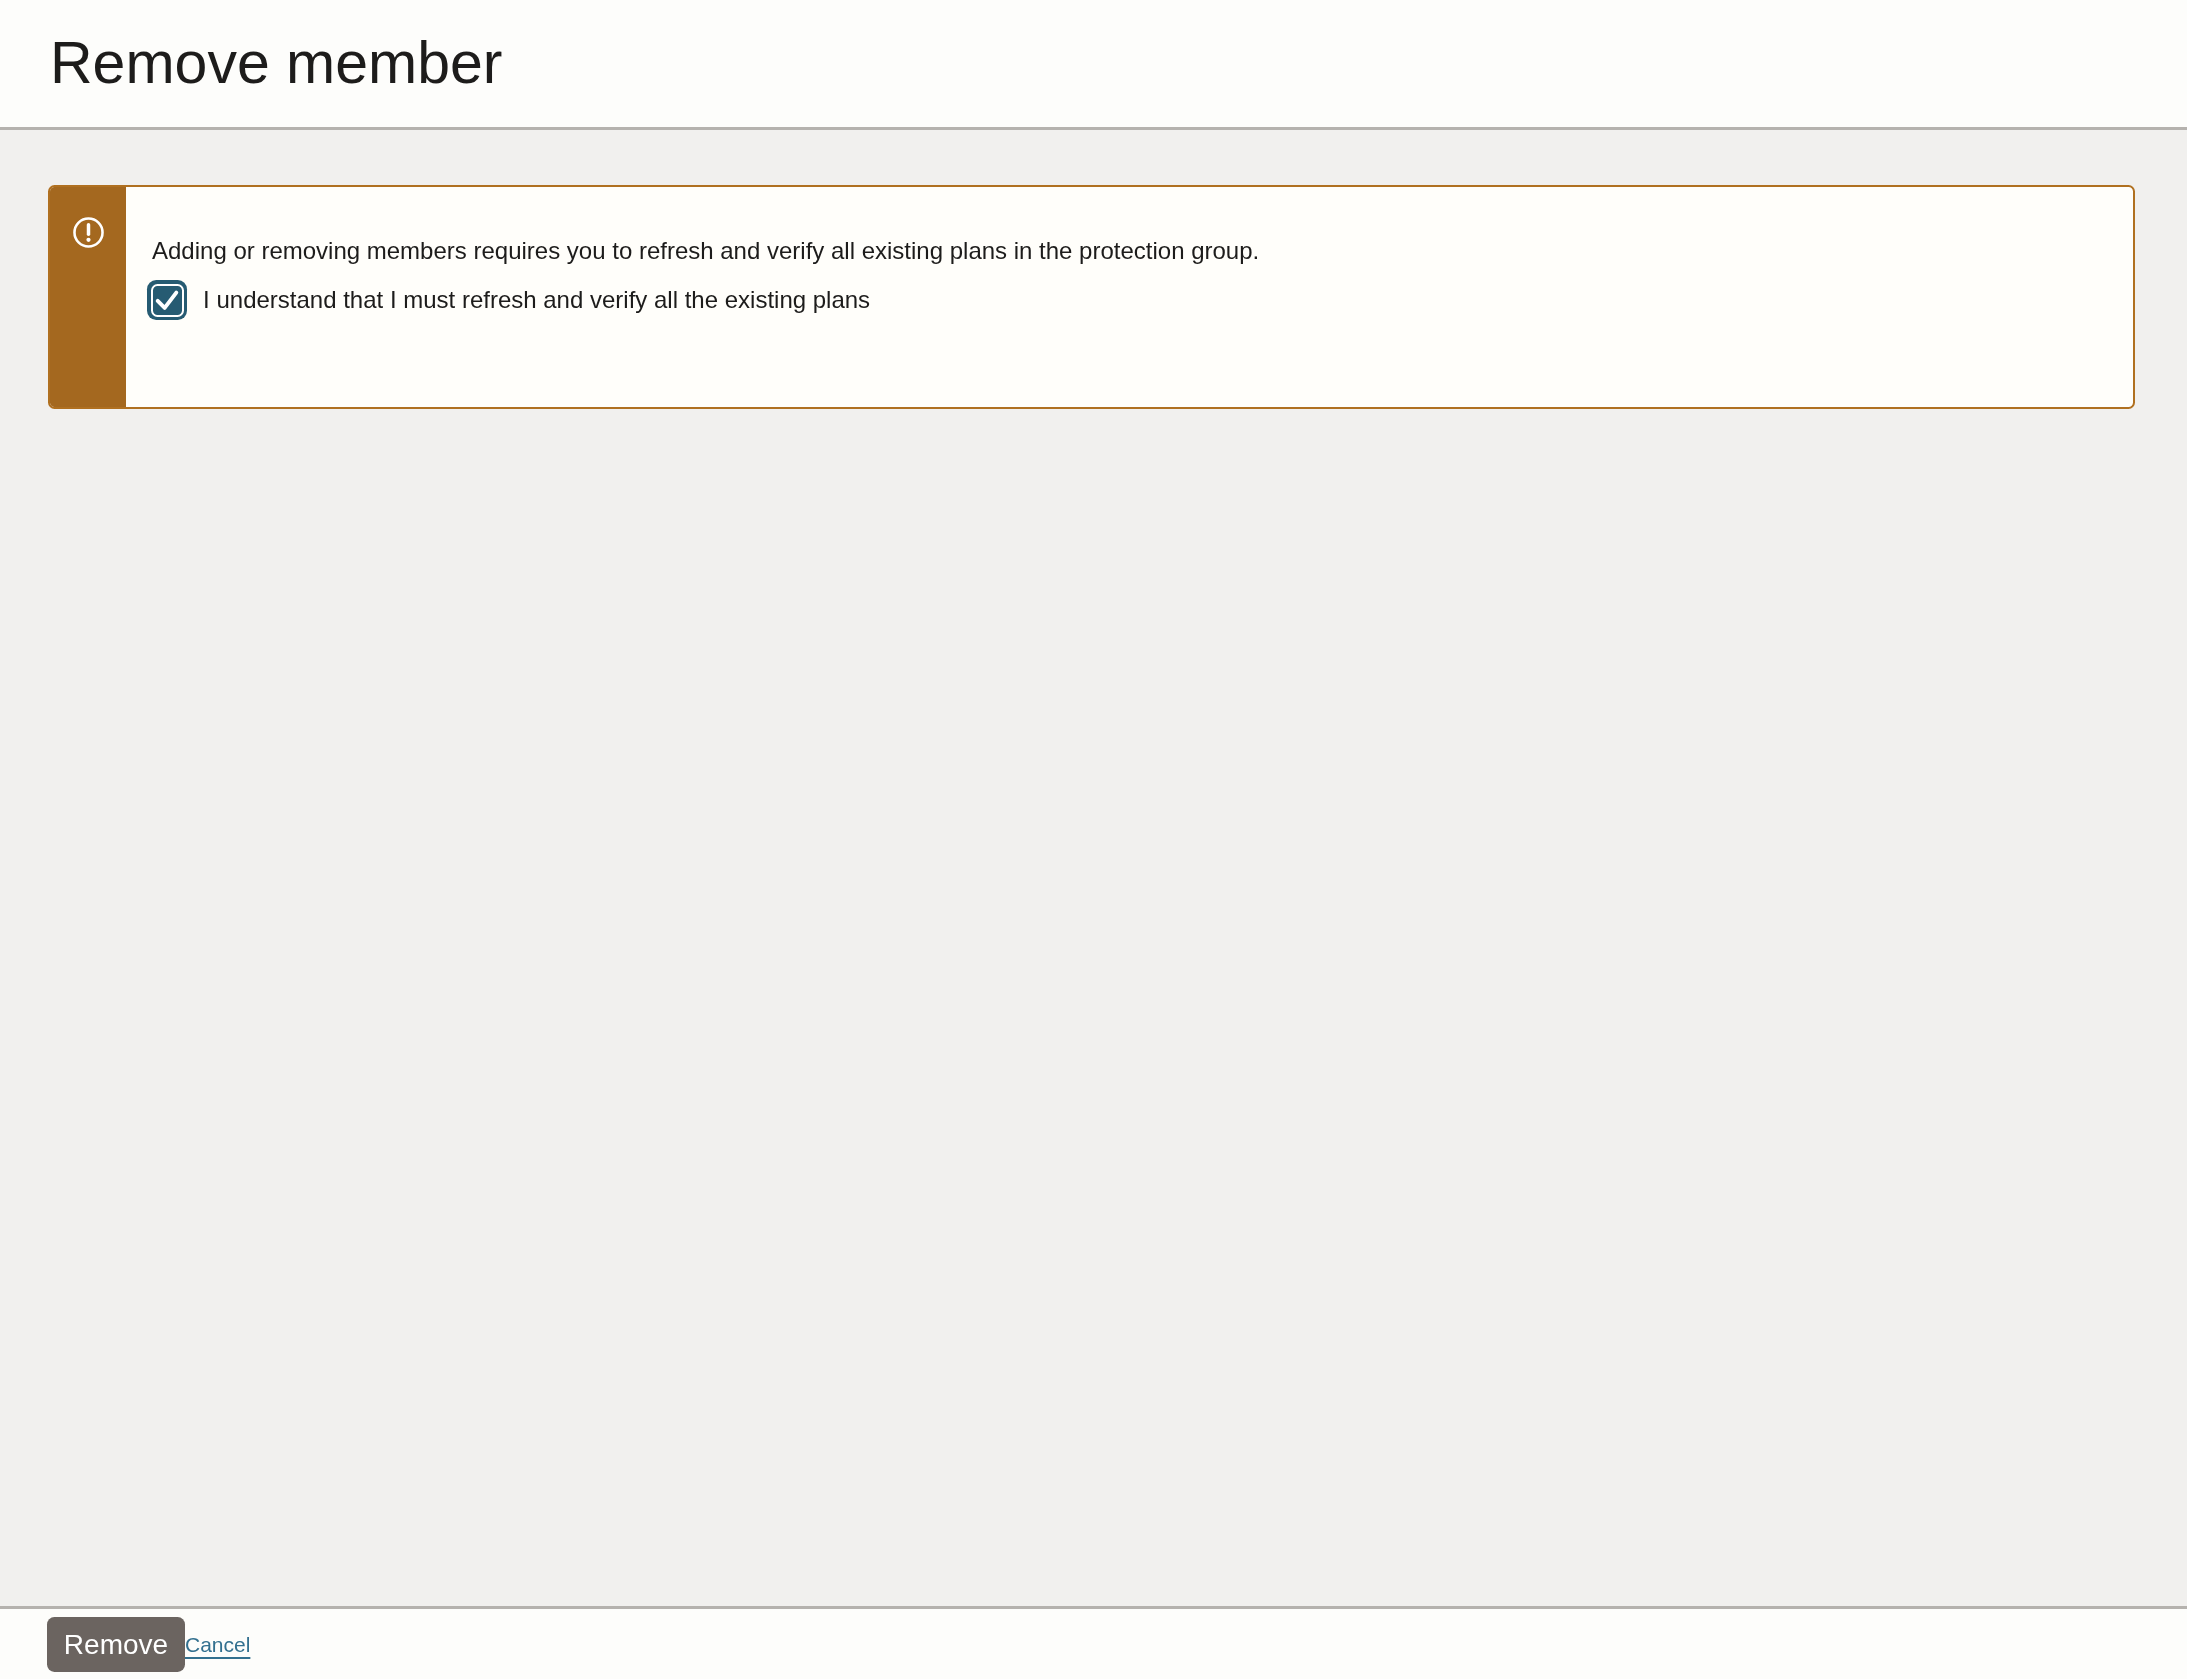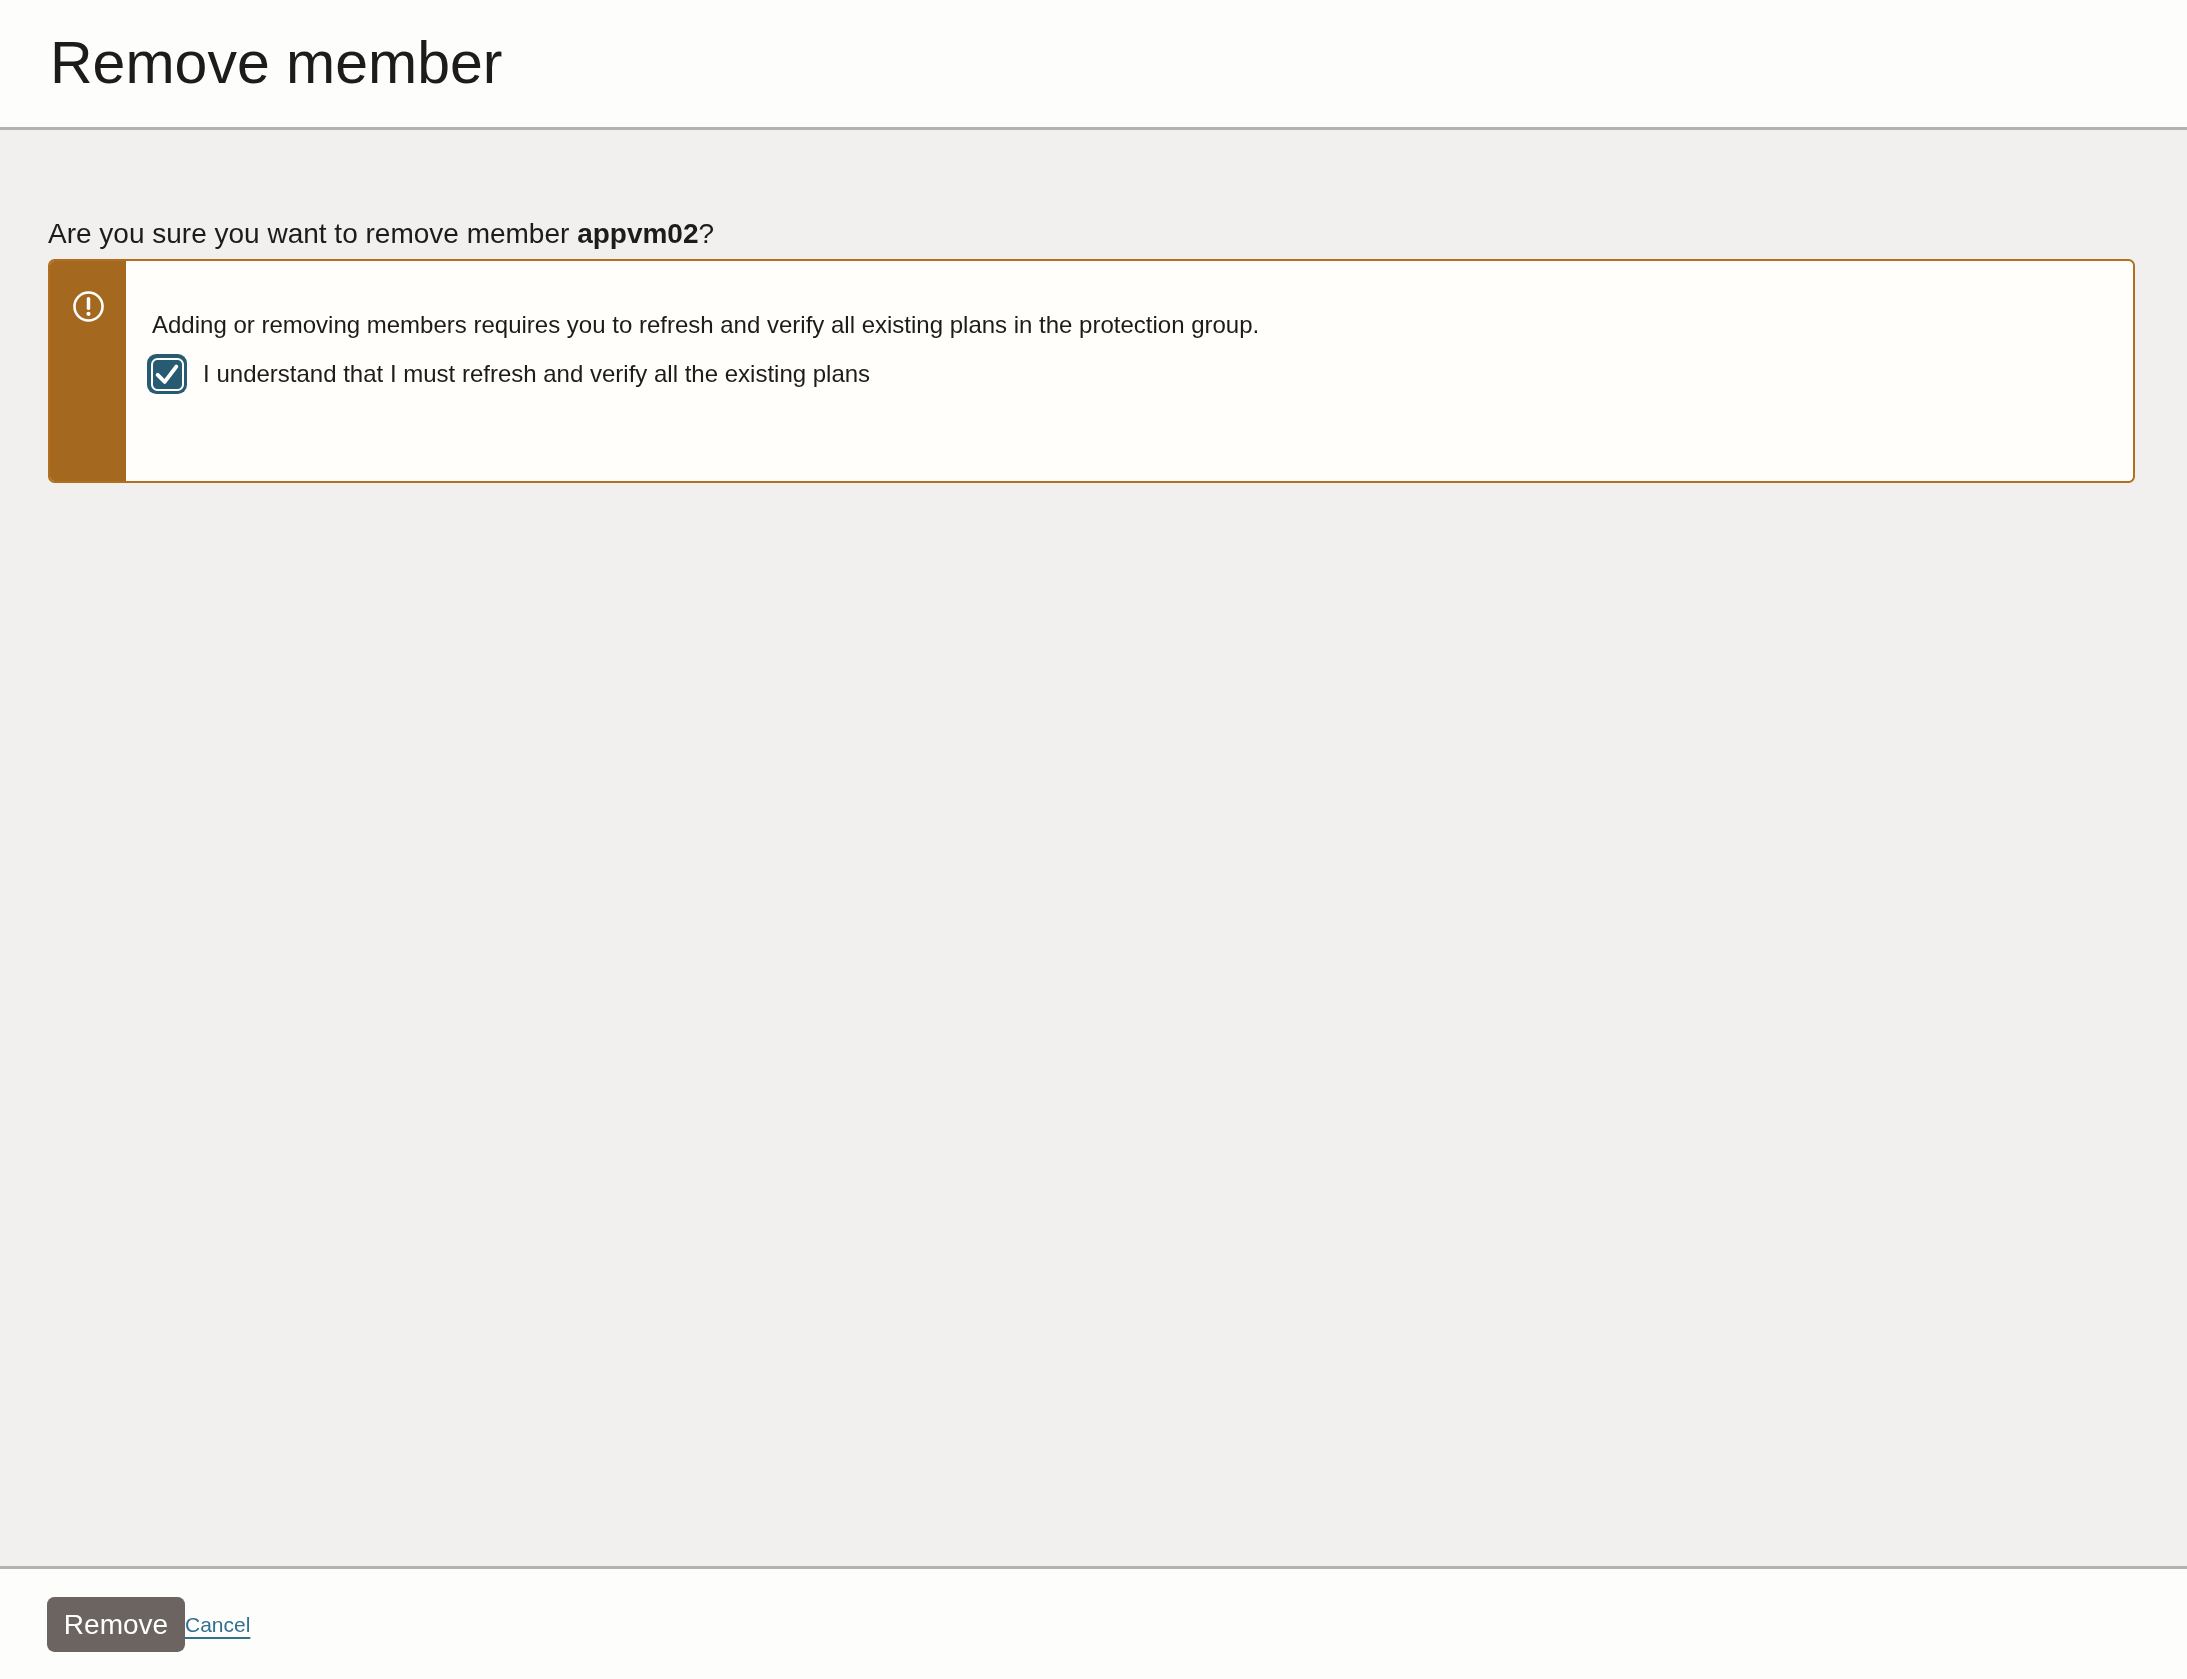--- a/index.html
+++ b/index.html
@@ -95,21 +95,21 @@
     border: 2.8px solid #ffffff;
     border-radius: 6.5px;
   }
   .checkmark { position: absolute; inset: 0; width: 40px; height: 40px; display: none; }
   .checkbox.checked .checkmark { display: block; }
   .checkbox-label { margin-left: 15.7px; font-size: 24px; line-height: 40px; }
 
   
   .footer {
     flex: 0 0 auto;
-    height: 114px;
+    height: 74px;
     background: var(--panel-bg);
     border-top: 3.7px solid var(--divider);
     display: flex;
     align-items: center;
     padding-left: 47px;
   }
   .btn-remove {
     width: 138px;
     height: 55px;
     border: none;
@@ -132,21 +132,20 @@
 <body>
 
 <div class="page">
 
   <header class="header">
     <h1 class="title">Remove member</h1>
   </header>
 
   <main class="body">
 
-    <p class="question"><span>Are you sure you want to remove member </span><strong>appvm02</strong><span>?</span></p>
 
     <div class="alert">
       <div class="alert-stripe">
         <svg class="alert-icon" viewBox="0 0 36 36">
           <circle cx="18" cy="18" r="15.3" fill="none" stroke="#ffffff" stroke-width="2.8"></circle>
           <line x1="18" y1="9.5" x2="18" y2="20" stroke="#ffffff" stroke-width="3.8" stroke-linecap="round"></line>
           <circle cx="18" cy="26" r="2.3" fill="#ffffff"></circle>
         </svg>
       </div>
       <div class="alert-content">

